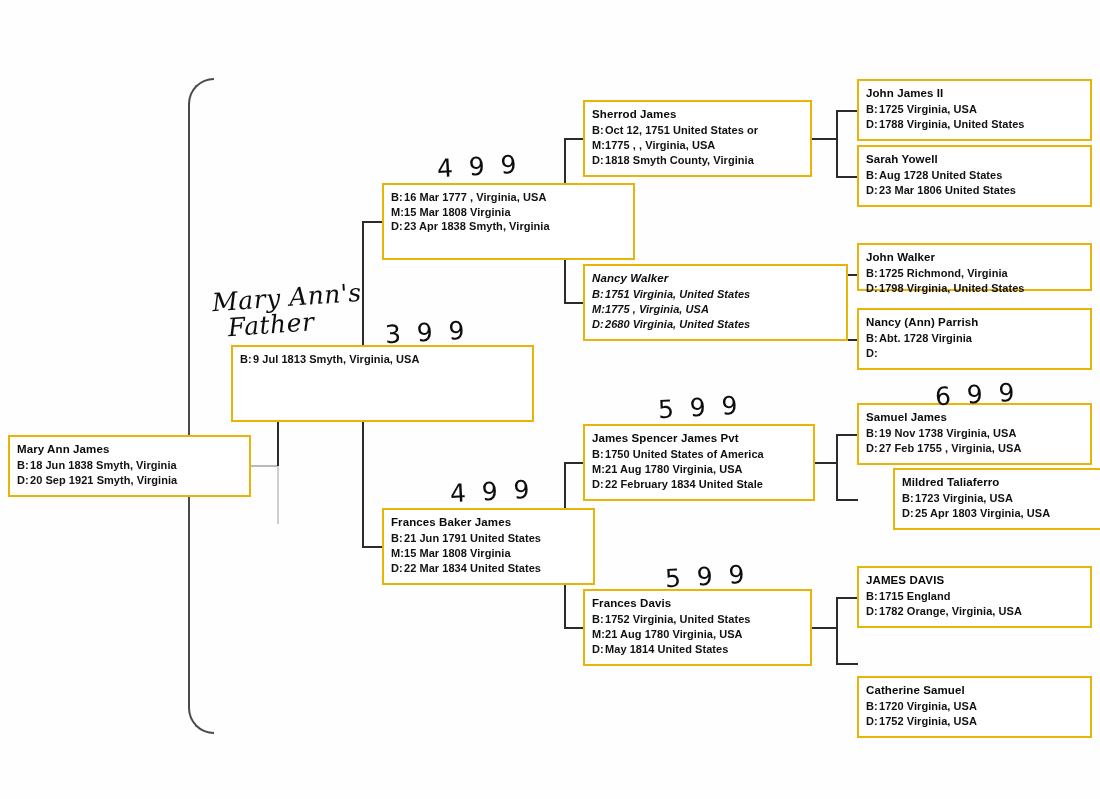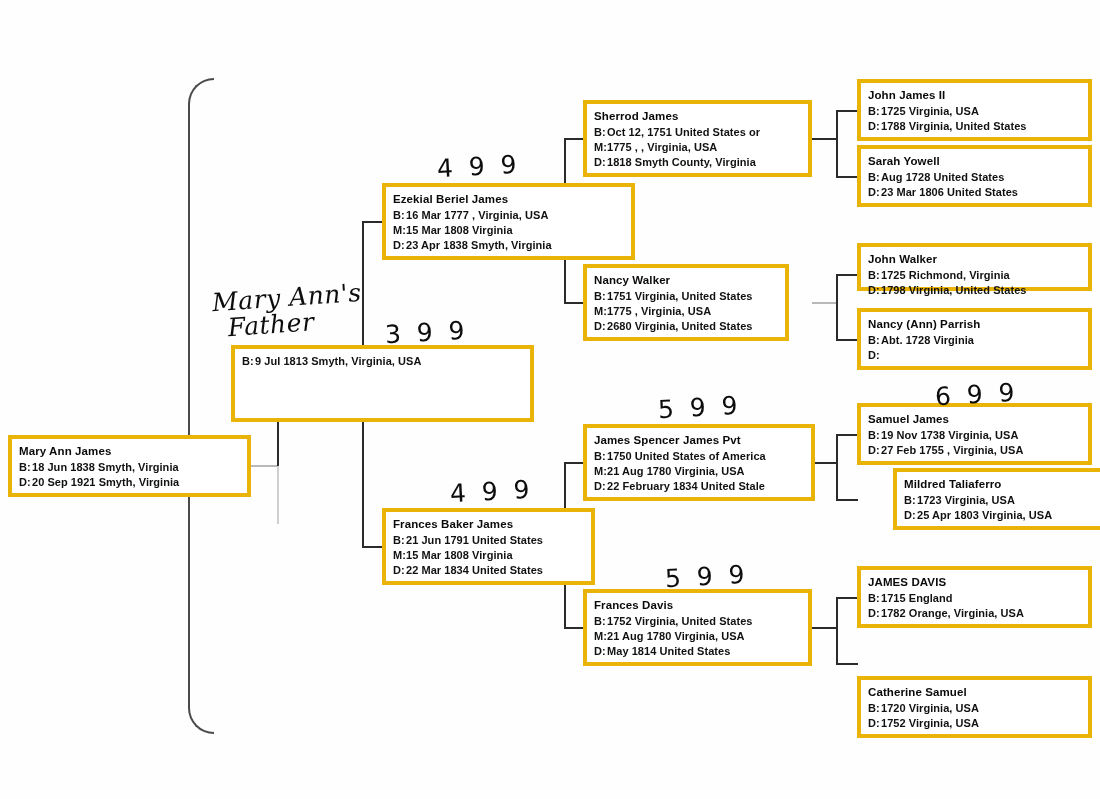--- a/index.html
+++ b/index.html
@@ -12,21 +12,21 @@
   }
   #canvas {
     position: relative;
     width: 1100px;
     height: 799px;
     background: #fefefe;
     overflow: hidden;
   }
   .node {
     position: absolute;
-    border: 4px solid #eab308;
+    border: 2px solid #eab308;
     background: #ffffff;
     box-sizing: border-box;
     padding: 5px 6px 6px 7px;
     line-height: 1.33;
   }
   .node .name {
     font-size: 11.5px;
     font-weight: bold;
     color: #0a0a0a;
     letter-spacing: 0.1px;
@@ -133,38 +133,37 @@
   <div id="nodes-layer">
       <div class="node" style="left: 8px; top: 435px; width: 243px; height: 62px;">
         <div class="name">Mary Ann James</div>
         <div class="fact"><span class="lab">B:</span><span>18 Jun 1838 Smyth, Virginia</span></div>
         <div class="fact"><span class="lab">D:</span><span>20 Sep 1921 Smyth, Virginia</span></div>
       </div>
       <div class="node" style="left: 231px; top: 345px; width: 303px; height: 77px;">
         <div class="fact"><span class="lab">B:</span><span>9 Jul 1813 Smyth, Virginia, USA</span></div>
       </div>
       <div class="node" style="left: 382px; top: 183px; width: 253px; height: 77px;">
-        <div class="name">Ezekial Beriel James</div>
         <div class="fact"><span class="lab">B:</span><span>16 Mar 1777 , Virginia, USA</span></div>
         <div class="fact"><span class="lab">M:</span><span>15 Mar 1808 Virginia</span></div>
         <div class="fact"><span class="lab">D:</span><span>23 Apr 1838 Smyth, Virginia</span></div>
       </div>
       <div class="node" style="left: 382px; top: 508px; width: 213px; height: 77px;">
         <div class="name">Frances Baker James</div>
         <div class="fact"><span class="lab">B:</span><span>21 Jun 1791 United States</span></div>
         <div class="fact"><span class="lab">M:</span><span>15 Mar 1808 Virginia</span></div>
         <div class="fact"><span class="lab">D:</span><span>22 Mar 1834 United States</span></div>
       </div>
       <div class="node" style="left: 583px; top: 100px; width: 229px; height: 77px;">
         <div class="name">Sherrod James</div>
         <div class="fact"><span class="lab">B:</span><span>Oct 12, 1751 United States or</span></div>
         <div class="fact"><span class="lab">M:</span><span>1775 , , Virginia, USA</span></div>
         <div class="fact"><span class="lab">D:</span><span>1818 Smyth County, Virginia</span></div>
       </div>
-      <div class="node" style="left: 583px; top: 264px; width: 206px; height: 77px;">
+      <div class="node" style="left: 583px; top: 264px; width: 265px; height: 77px; font-style: italic;">
         <div class="name">Nancy Walker</div>
         <div class="fact"><span class="lab">B:</span><span>1751 Virginia, United States</span></div>
         <div class="fact"><span class="lab">M:</span><span>1775 , Virginia, USA</span></div>
         <div class="fact"><span class="lab">D:</span><span>2680 Virginia, United States</span></div>
       </div>
       <div class="node" style="left: 583px; top: 424px; width: 232px; height: 77px;">
         <div class="name">James Spencer James Pvt</div>
         <div class="fact"><span class="lab">B:</span><span>1750 United States of America</span></div>
         <div class="fact"><span class="lab">M:</span><span>21 Aug 1780 Virginia, USA</span></div>
         <div class="fact"><span class="lab">D:</span><span>22 February 1834 United Stale</span></div>

